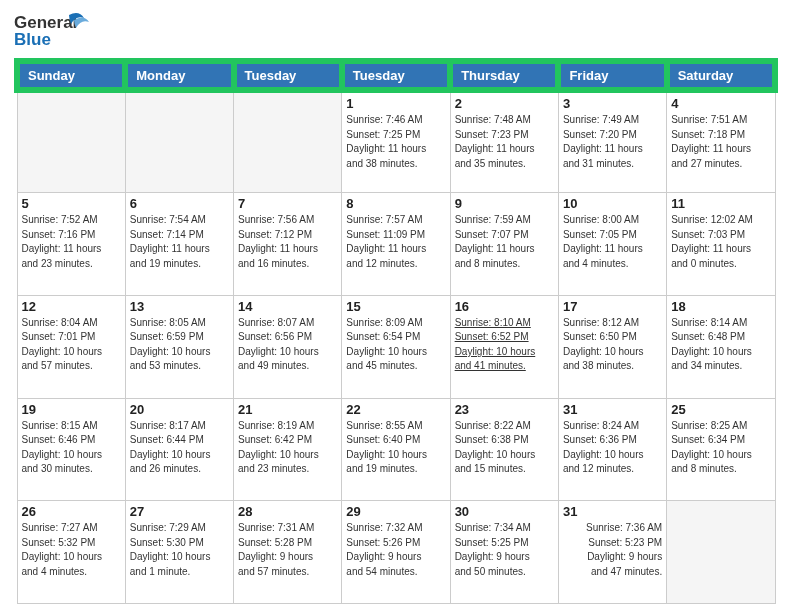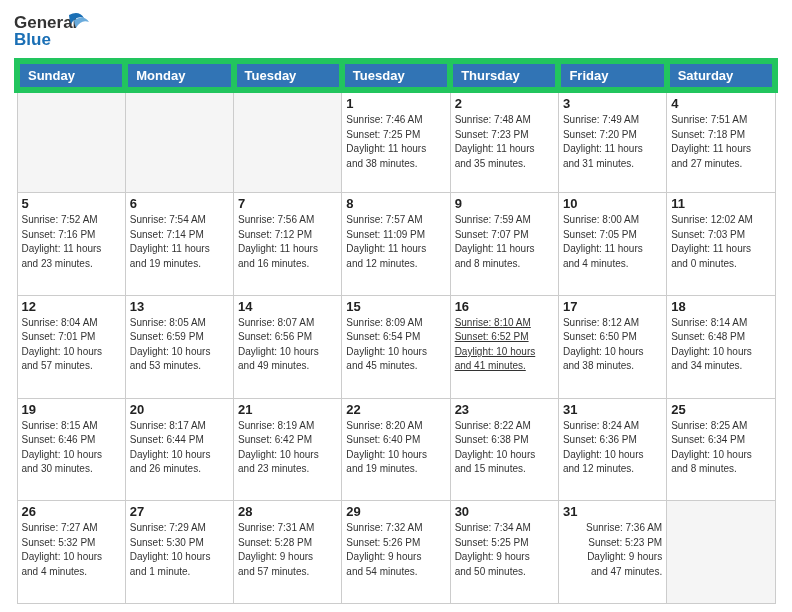--- a/index.html
+++ b/index.html
@@ -266,21 +266,21 @@
           </td>
           <td>
             <span class="day-num">21</span>
             <div class="day-info" style="white-space: pre-line;">Sunrise: 8:19 AM
 Sunset: 6:42 PM
 Daylight: 10 hours
 and 23 minutes.</div>
           </td>
           <td>
             <span class="day-num">22</span>
-            <div class="day-info" style="white-space: pre-line;">Sunrise: 8:20 AM
+            <div class="day-info" style="white-space: pre-line;">Sunrise: 8:55 AM
 Sunset: 6:40 PM
 Daylight: 10 hours
 and 19 minutes.</div>
           </td>
           <td>
             <span class="day-num">23</span>
             <div class="day-info" style="white-space: pre-line;">Sunrise: 8:22 AM
 Sunset: 6:38 PM
 Daylight: 10 hours
 and 15 minutes.</div>

